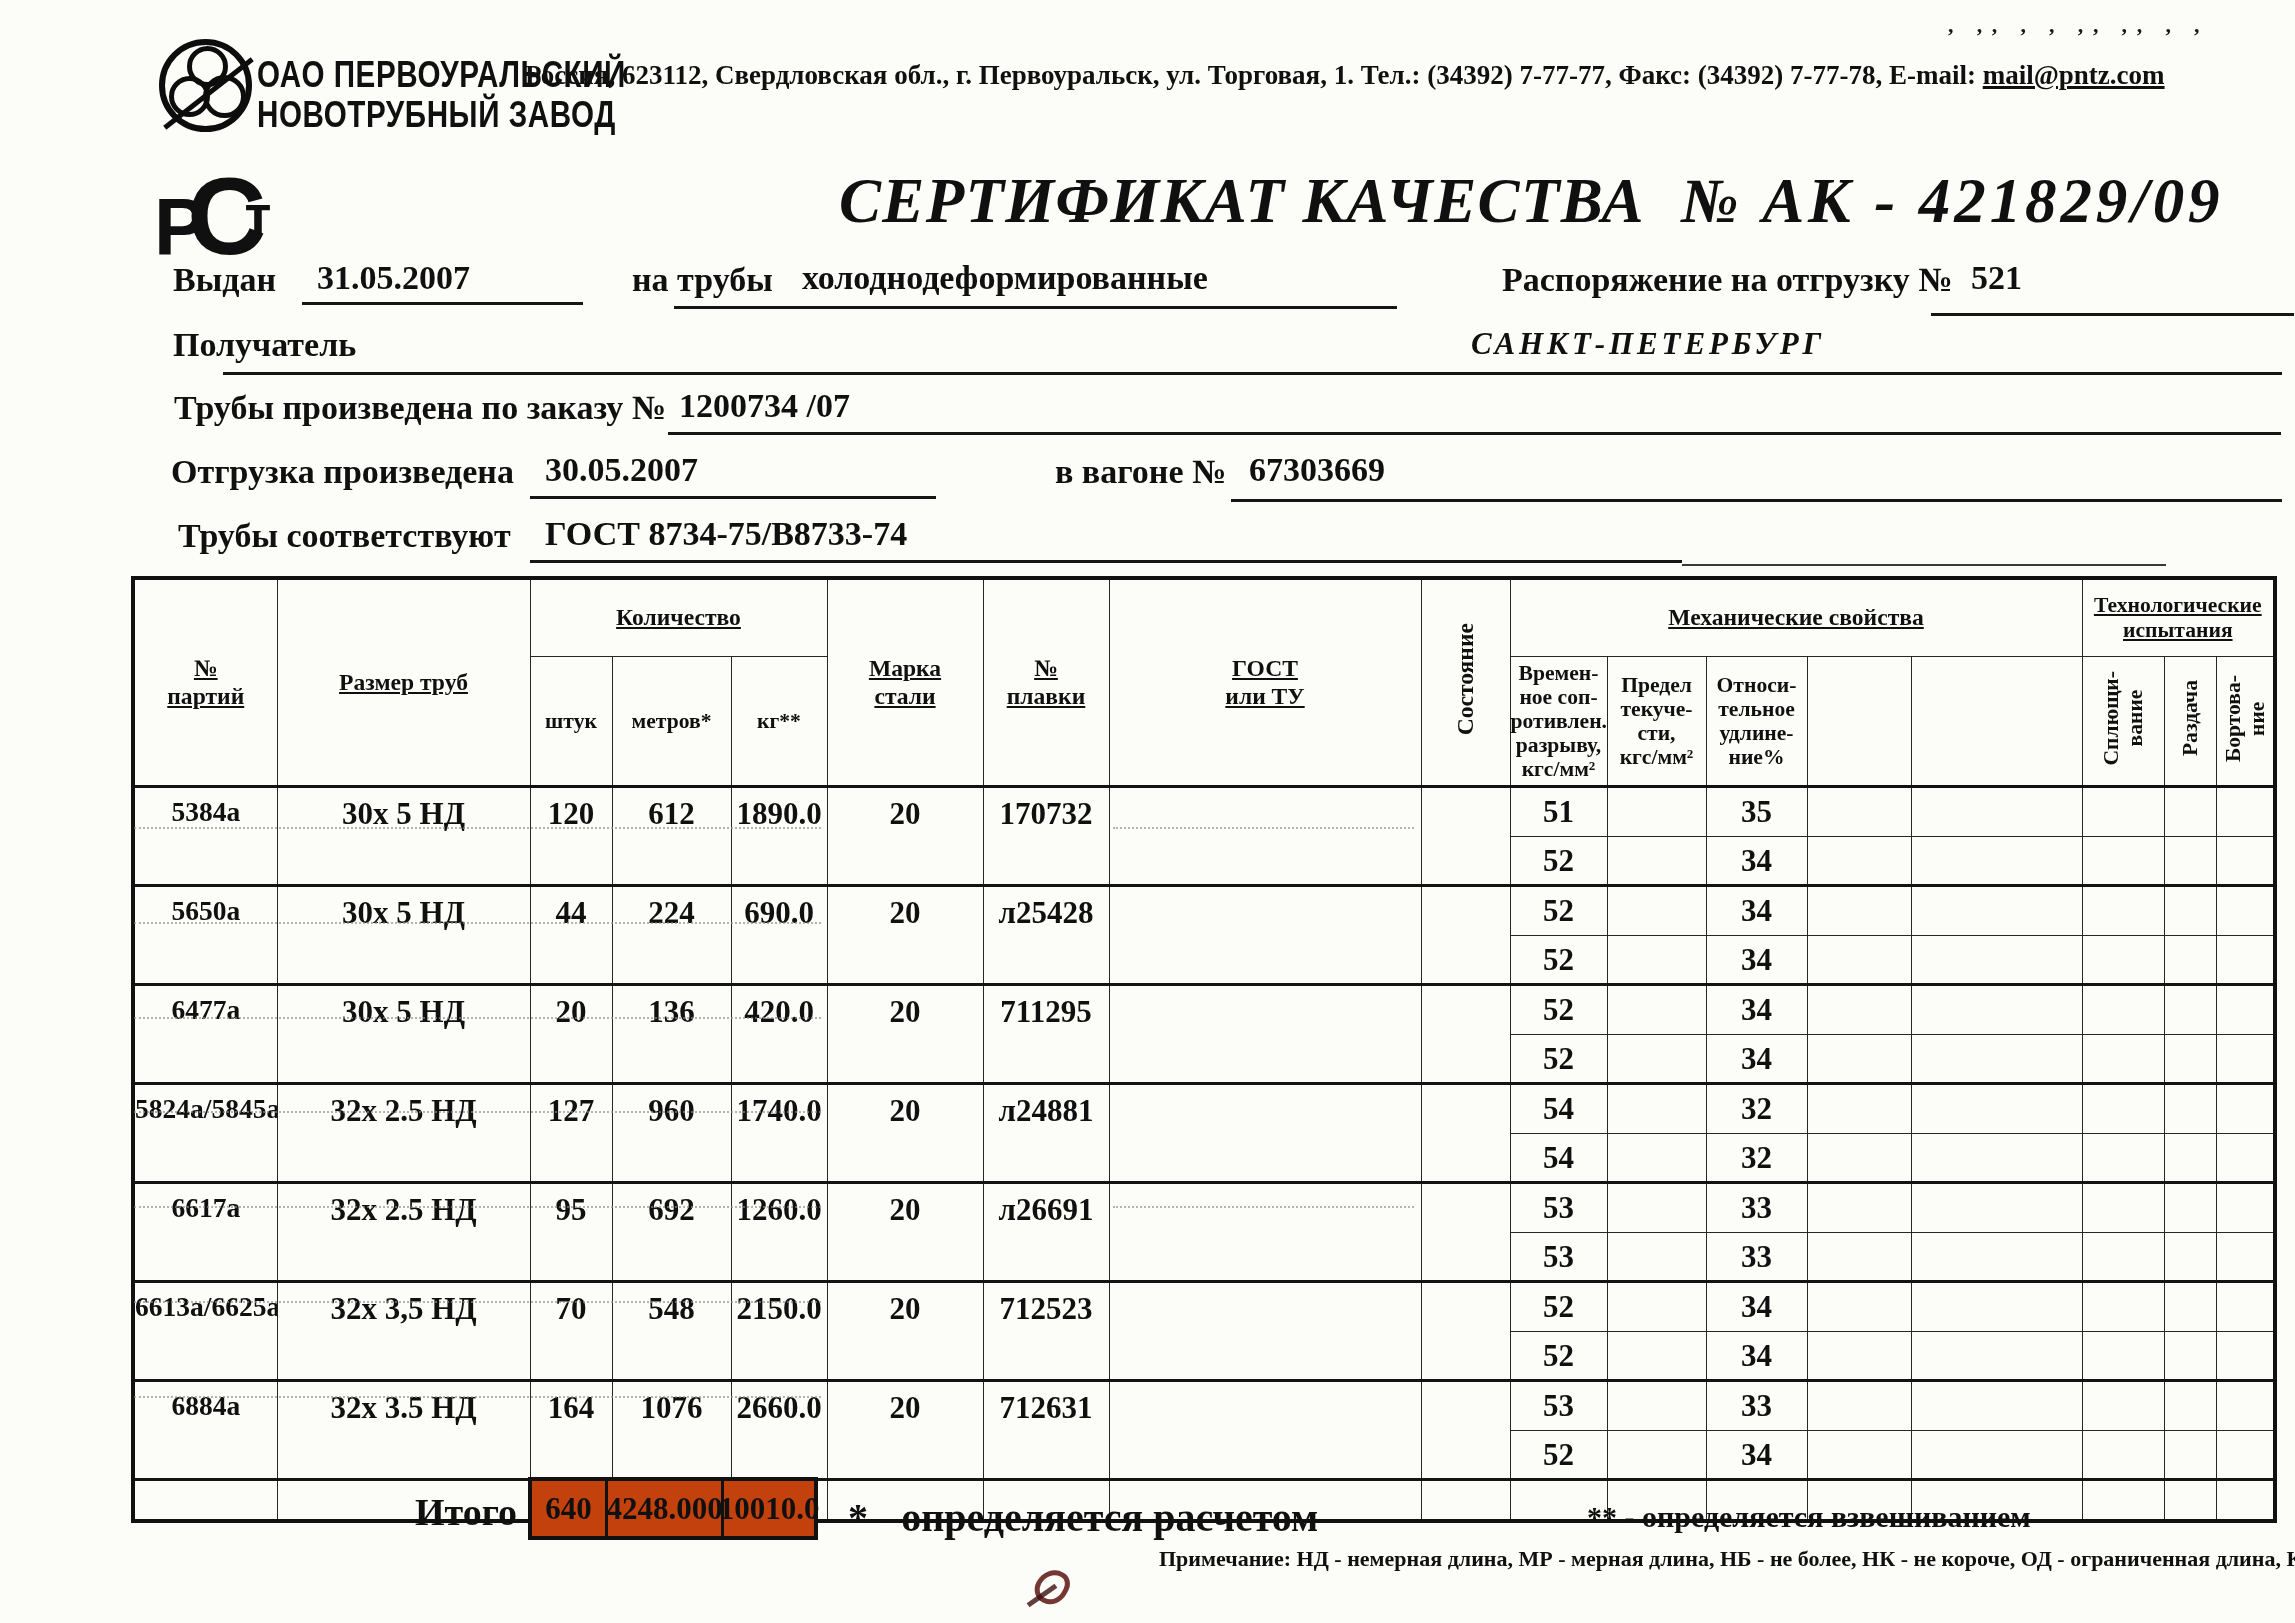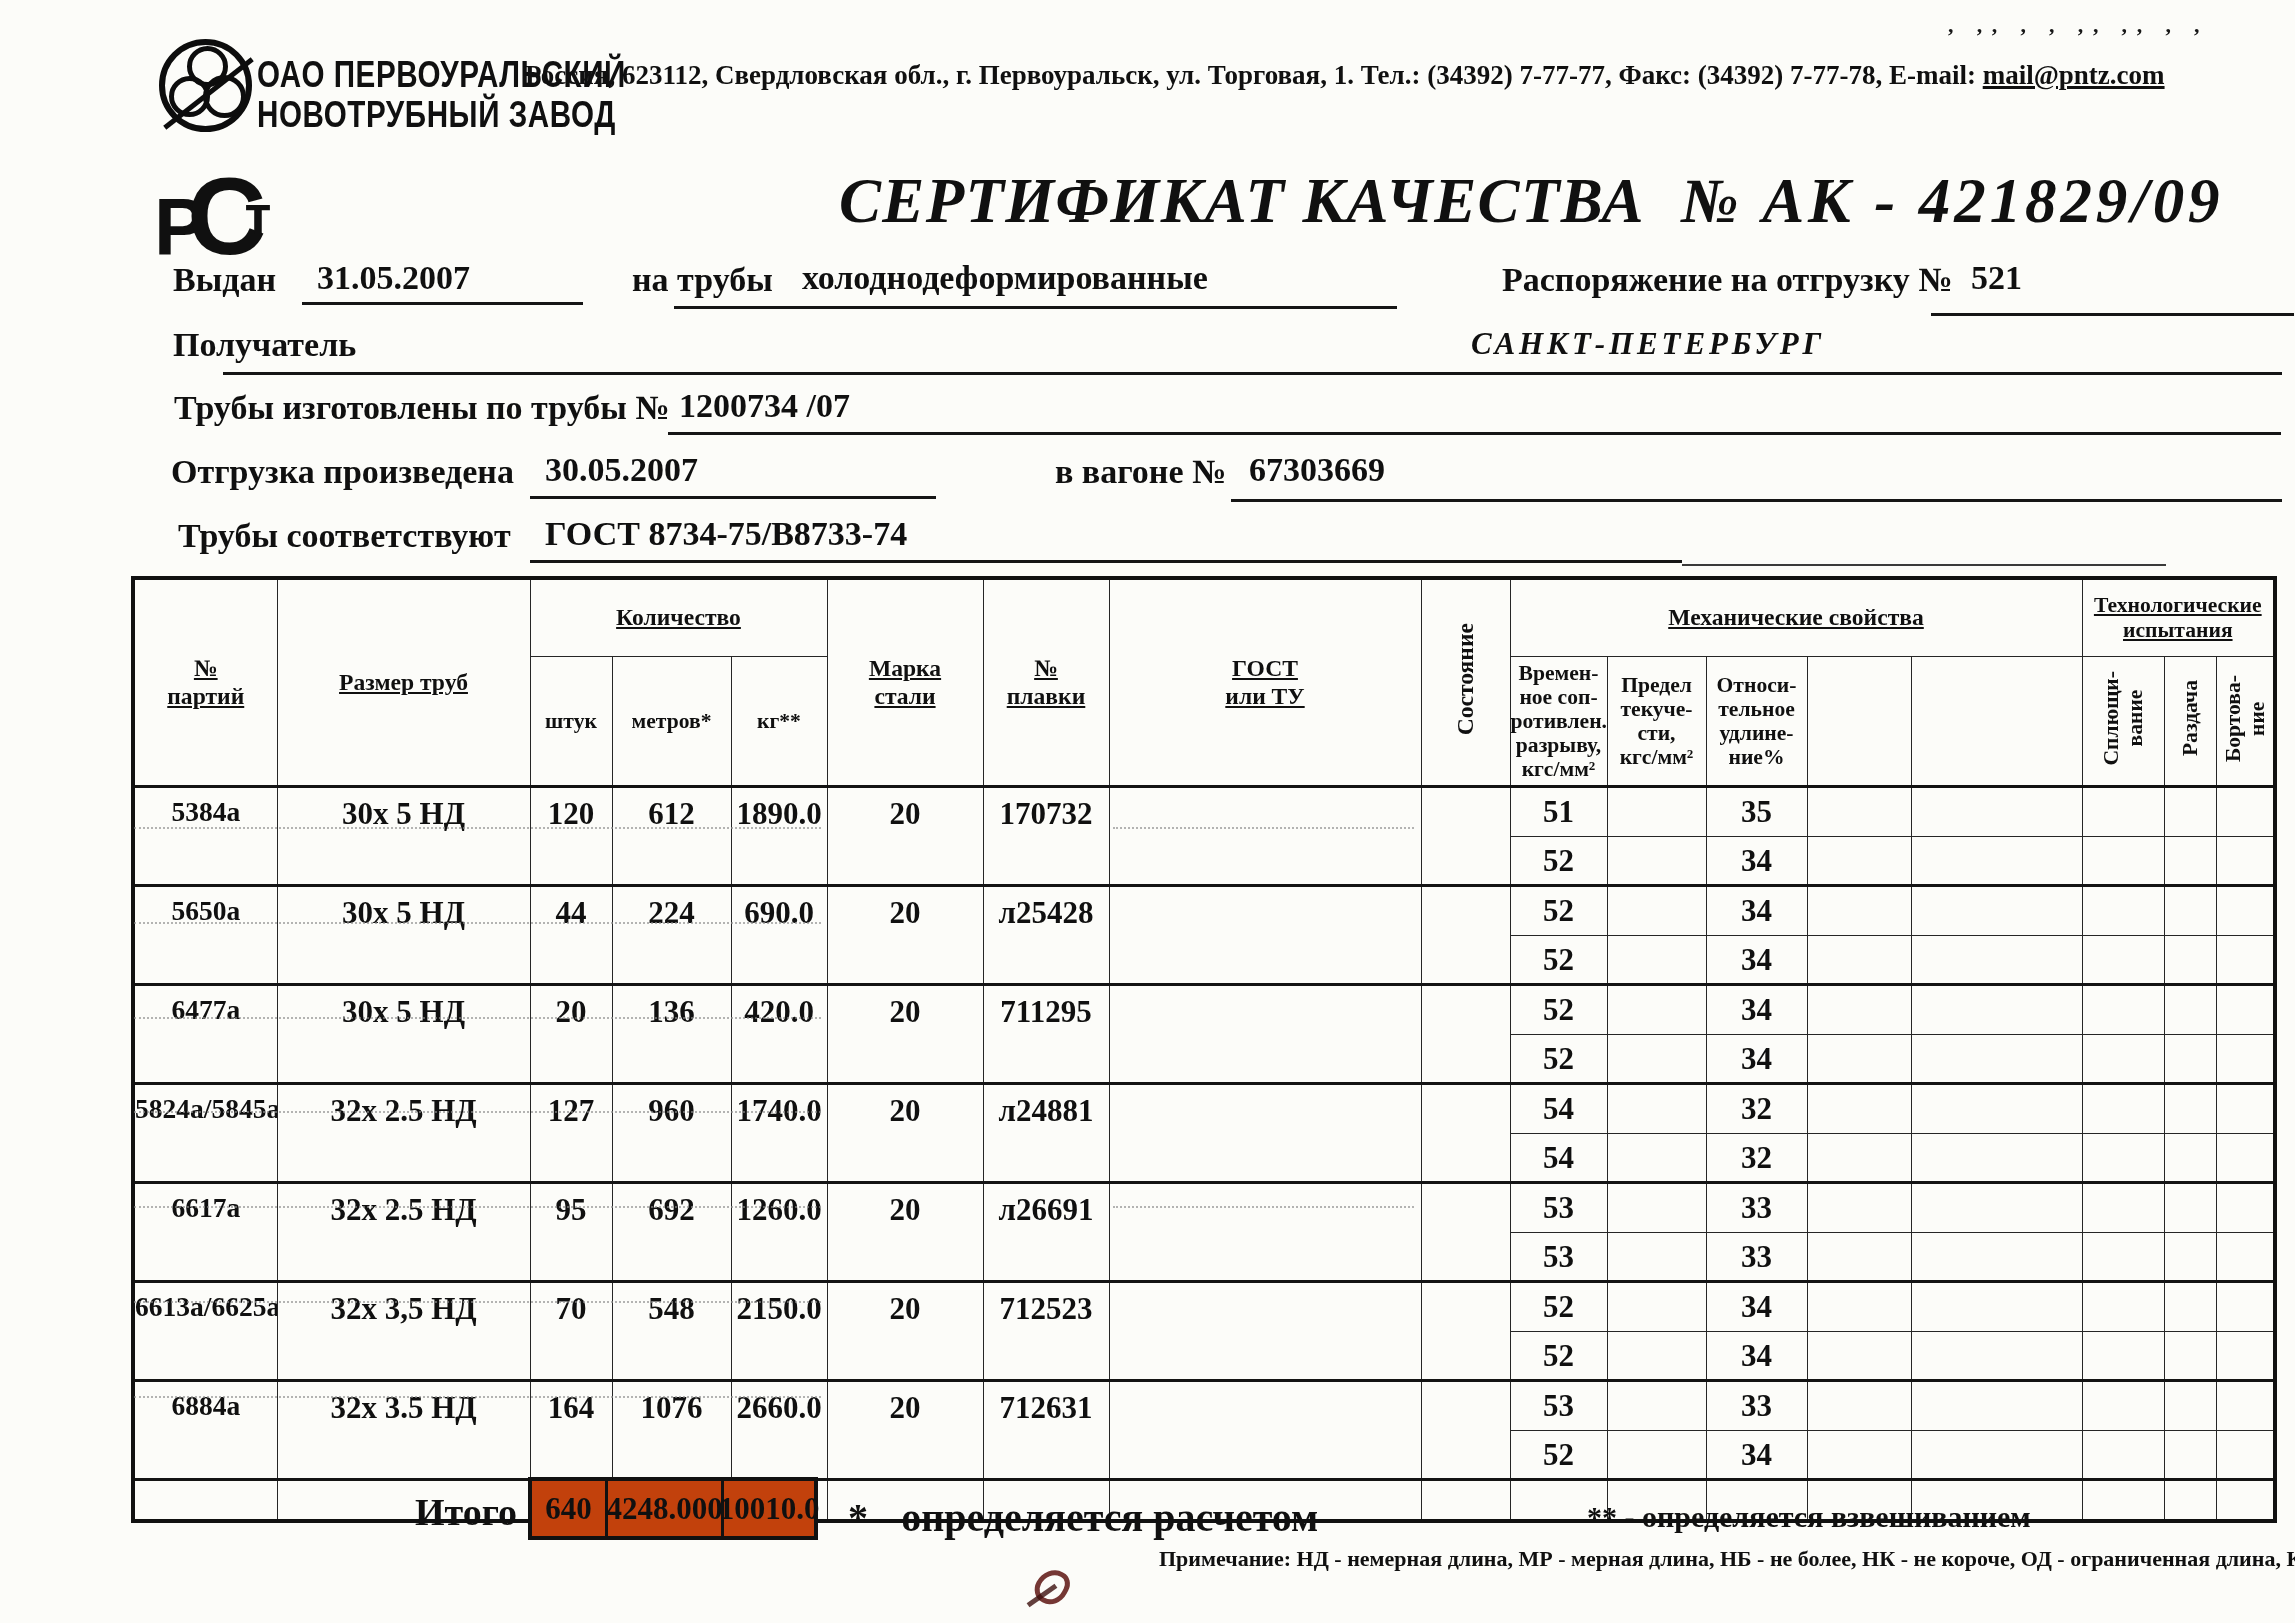--- a/index.html
+++ b/index.html
@@ -98,21 +98,21 @@
   <span class="abs fvalue" style="left:802px;top:259px;">холоднодеформированные</span>
   <div class="uline" style="left:674px;top:306px;width:723px;"></div>
   <span class="abs flabel" style="left:1502px;top:261px;">Распоряжение на отгрузку №</span>
   <span class="abs fvalue" style="left:1971px;top:259px;">521</span>
   <div class="uline" style="left:1931px;top:313px;width:363px;"></div>
 
   <span class="abs flabel" style="left:173px;top:326px;">Получатель</span>
   <span class="abs fvalue it" style="left:1471px;top:326px;">САНКТ-ПЕТЕРБУРГ</span>
   <div class="uline" style="left:223px;top:372px;width:2059px;"></div>
 
-  <span class="abs flabel" style="left:174px;top:389px;">Трубы изготовлены по трубы №</span>
+  <span class="abs flabel" style="left:174px;top:389px;">Трубы произведена по заказу №</span>
   <span class="abs fvalue" style="left:679px;top:387px;">1200734   /07</span>
   <div class="uline" style="left:668px;top:432px;width:1613px;"></div>
 
   <span class="abs flabel" style="left:171px;top:453px;">Отгрузка произведена</span>
   <span class="abs fvalue" style="left:545px;top:451px;">30.05.2007</span>
   <div class="uline" style="left:530px;top:496px;width:406px;"></div>
   <span class="abs flabel" style="left:1055px;top:453px;">в вагоне №</span>
   <span class="abs fvalue" style="left:1249px;top:451px;">67303669</span>
   <div class="uline" style="left:1231px;top:499px;width:1051px;"></div>
 

